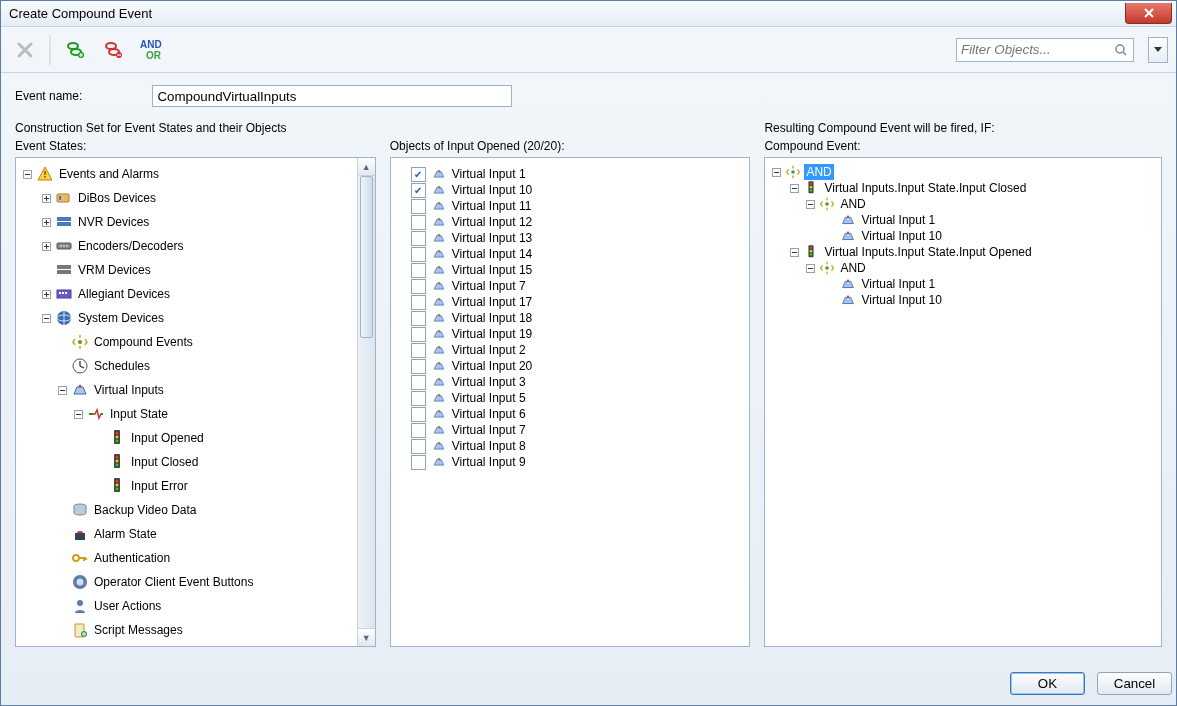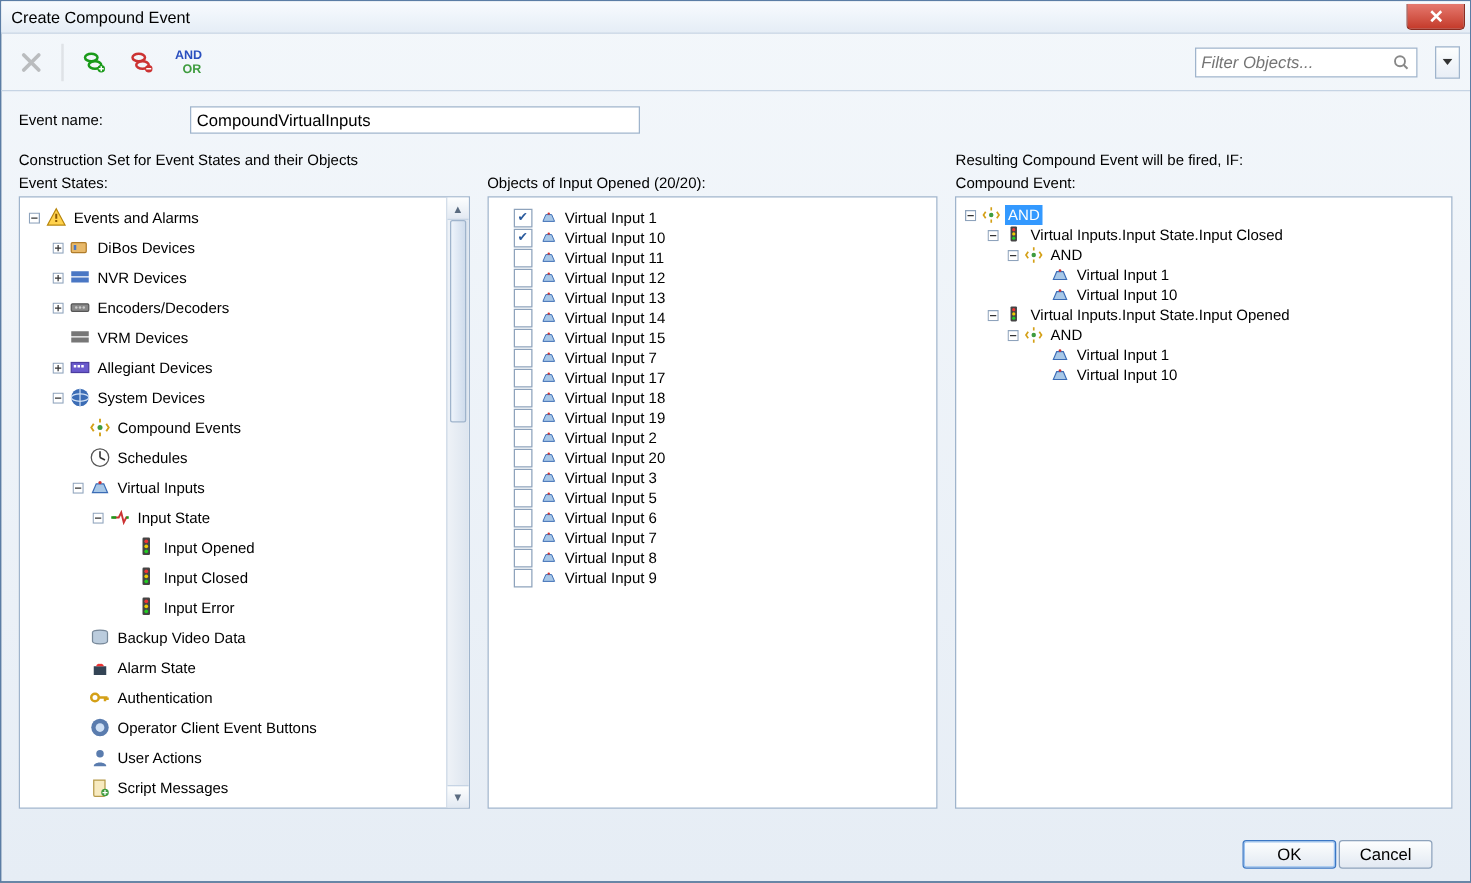--- a/index.html
+++ b/index.html
@@ -38,21 +38,21 @@
   .ind{display:inline-block;}
   .ind-1{width:16px;} .ind-2{width:32px;} .ind-3{width:48px;} .ind-4{width:64px;}
   .ticon{width:18px;height:18px;display:inline-flex;align-items:center;justify-content:center;}
   .node-label{padding:1px 2px;}
   .sel{background:#3399ff;color:#fff;}
   .chk-row{display:flex;align-items:center;height:16px;gap:4px;padding-left:20px;}
   .chk{width:13px;height:13px;border:1px solid #8ea3bc;background:#fff;display:inline-flex;align-items:center;justify-content:center;font-size:10px;color:#2a5a9c;cursor:pointer;}
   .objects-inner{padding:8px 0 8px 0;}
   .right-inner{padding:6px 0 6px 6px;}
   .rt-row{display:flex;align-items:center;height:16px;gap:2px;white-space:nowrap;}
-  .footer{position:absolute;bottom:10px;right:30px;display:flex;gap:2px;}
+  .footer{position:absolute;bottom:10px;right:4px;display:flex;gap:12px;}
   .btn{width:75px;height:23px;background:linear-gradient(#fdfefe,#e2e9f2);border:1px solid #8ea3bc;border-radius:3px;cursor:pointer;}
   .btn.default{border:1px solid #3b77c4;box-shadow:0 0 0 1px #9cc3f0 inset;}
   
   svg{display:block;}
 </style>
 </head>
 <body>
 
 <div class="window">
 

